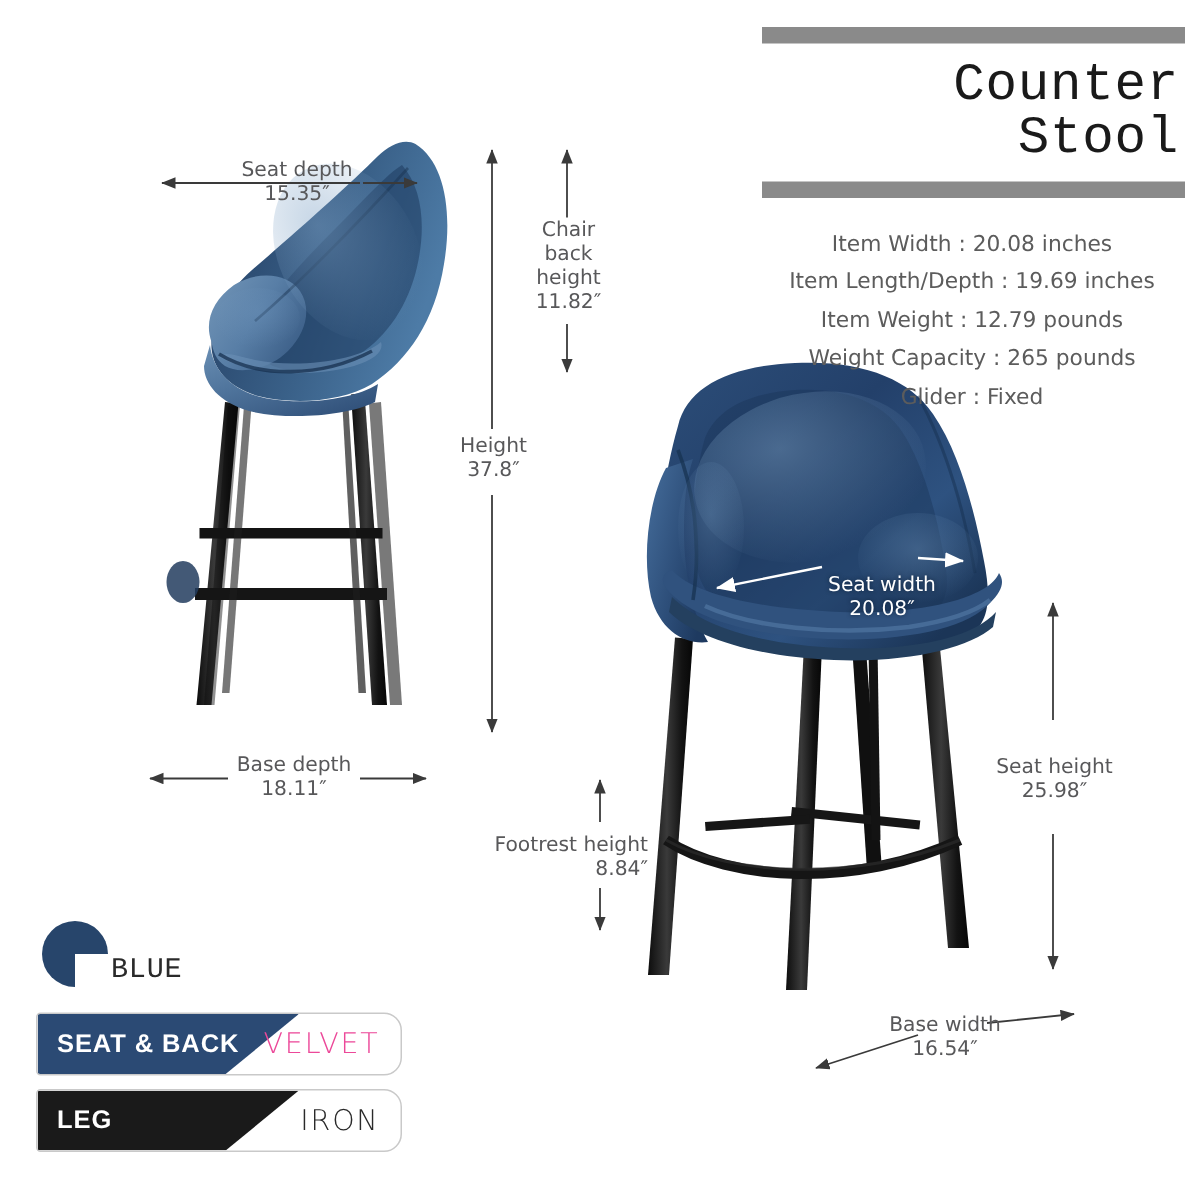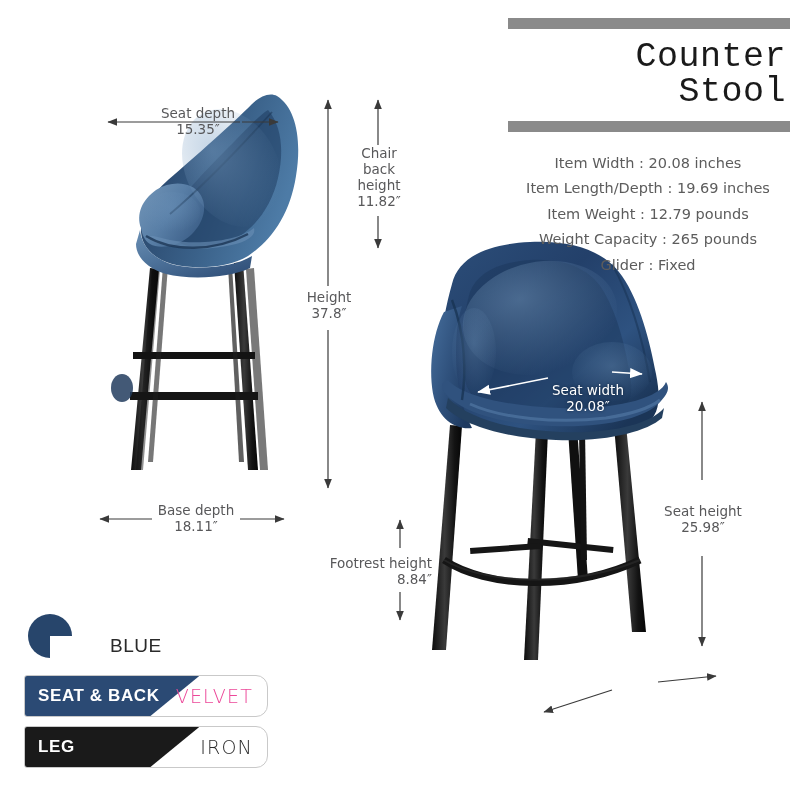--- a/index.html
+++ b/index.html
@@ -60,22 +60,21 @@
     position:absolute;left:4px;top:2px;width:44px;height:44px;
     background:#27456b;border-radius:50%;
   }
   #color-dot-notch{
     position:absolute;left:26px;top:24px;width:24px;height:24px;
     background:#ffffff;
   }
   #color-name{
     position:absolute;left:50px;top:23px;
     font-size:19px;color:#2a2a2a;letter-spacing:.5px;
-    font-family:Liberation Sans, sans-serif;
-    margin-left:36px;
+    font-family:Liberation Mono, monospace;
   }
 
   .tag-bar{
     position:relative;width:242px;height:40px;margin-top:9px;
     border:1px solid #c9c9c9;
     border-radius:3px 12px 12px 3px;
     background:#ffffff;
     overflow:hidden;
   }
   .tag-fill{
@@ -349,20 +348,24 @@
   <div class="abs dim" style="left:660px;top:504px;width:86px;text-align:center;">
     <span class="n">Seat height</span>
     <span class="n">25.98″</span>
   </div>
 
   <div class="abs dim" style="left:316px;top:556px;width:116px;text-align:right;">
     <span class="n">Footrest height</span>
     <span class="n">8.84″</span>
   </div>
 
+  <div class="abs dim" style="left:578px;top:676px;width:104px;">
+    <span class="n">Base width</span>
+    <span class="n">16.54″</span>
+  </div>
 
   <div class="abs" id="legend">
 
     <div id="swatch-row">
       <div id="color-dot"></div>
       <div id="color-dot-notch"></div>
       <div id="color-name">BLUE</div>
     </div>
 
     <div class="tag-bar" id="tag-seat">

